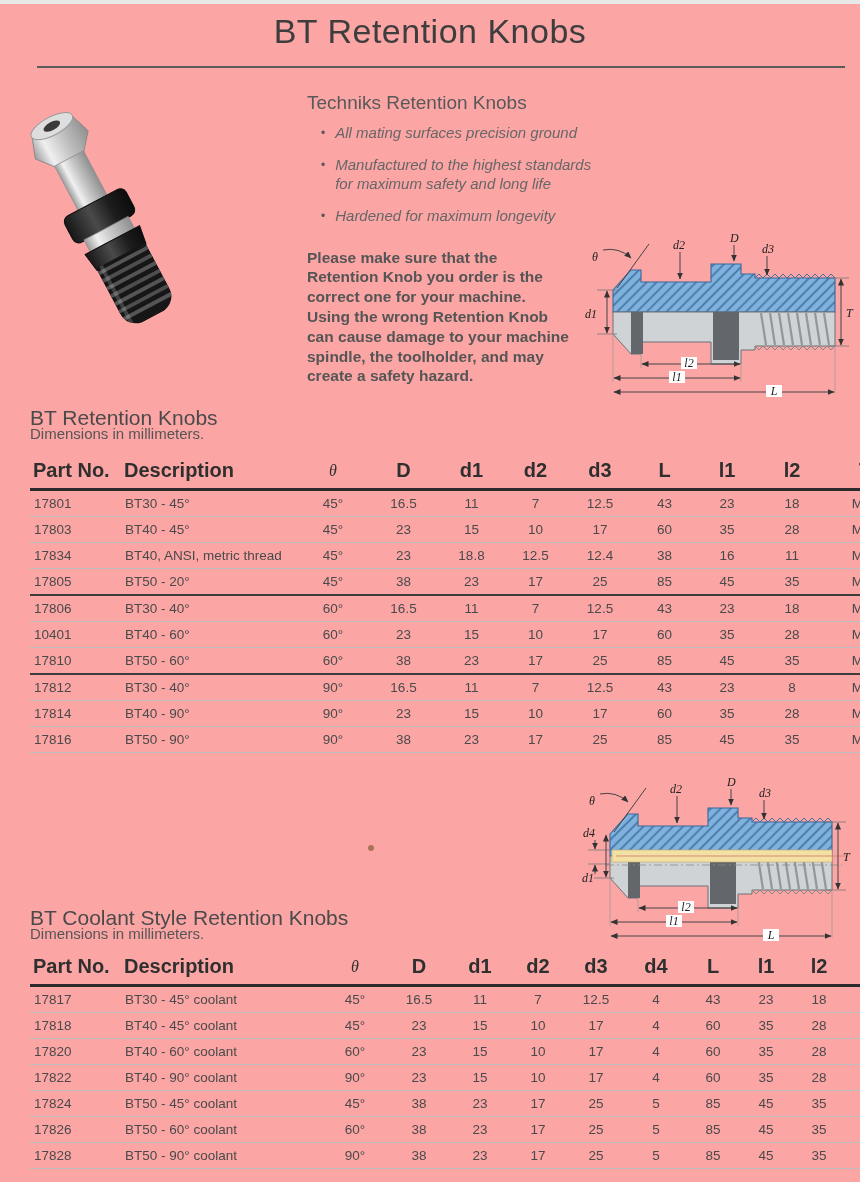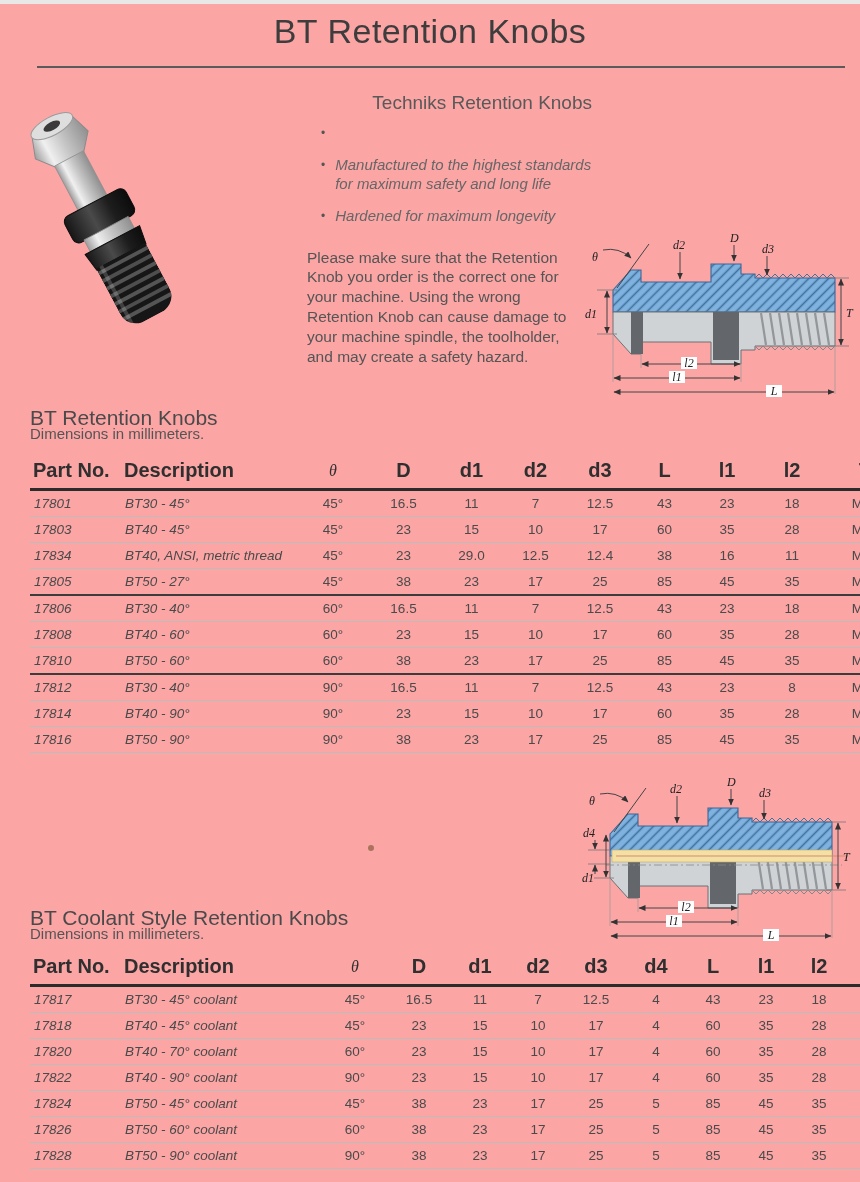--- a/index.html
+++ b/index.html
@@ -9,25 +9,25 @@
   }
   
   .page-title{
     position:absolute;top:8px;left:0;width:100%;text-align:center;
     font-size:34px;font-weight:400;color:#3d3d3d;letter-spacing:.5px;
   }
   .title-rule{position:absolute;top:62px;left:37px;width:808px;height:2px;background:#5a5a5a;}
   
   .photo{position:absolute;top:82px;left:18px;width:185px;height:260px;}
   .intro{position:absolute;top:88px;left:307px;width:285px;}
-  .intro-heading{font-size:19px;color:#595959;margin:0 0 10px 0;font-weight:400;text-align:right;}
+  .intro-heading{font-size:19px;color:#595959;margin:0 0 10px 0;font-weight:400;}
   .bullets{margin:0;padding:0;list-style:none;}
   .bullets li{display:flex;gap:10px;margin:0 0 13px 14px;font-style:italic;color:#666;font-size:15px;line-height:1.25;}
   .bullets .dot{font-style:normal;color:#555;font-size:12px;line-height:19px;}
-  .warning{margin-top:22px;font-size:15.5px;line-height:1.28;color:#555;width:262px;}
+  .warning{margin-top:22px;font-size:15.5px;line-height:1.28;color:#555;width:262px;font-weight:bold;}
   
   .diagram1{position:absolute;top:228px;left:583px;width:272px;height:168px;}
   .diagram2{position:absolute;top:772px;left:575px;width:282px;height:168px;}
   .dim-label{font-family:"Liberation Serif",serif;font-style:italic;font-size:12px;fill:#222;}
   .dim-line{stroke:#444;stroke-width:1;fill:none;}
   .ext-line{stroke:#999;stroke-width:.7;}
   .tickline{stroke:#777;stroke-width:.8;}
   
   .section-heading{position:absolute;left:30px;font-size:21px;color:#4a4a4a;font-weight:400;}
   .dims-note{position:absolute;left:30px;font-size:15px;color:#555;}
@@ -38,21 +38,21 @@
   .t1{top:452px;} .t2{top:948px;}
   table.parts th{
     font-size:20px;font-weight:bold;color:#2f2f2f;text-align:center;
     padding:3px 3px 6px 3px;border-bottom:3px solid #2b2b2b;
   }
   table.parts td{
     font-size:13.5px;color:#4a4a4a;text-align:center;
     padding:4px 3px;border-bottom:1px solid #bcbcbc;height:17px;
   }
   table.parts .left{text-align:left;}
-  table.parts td.left{padding-left:4px;font-style:italic;}
+  table.parts td.left{padding-left:4px;}
   table.parts th.theta{font-family:"Liberation Serif",serif;font-style:italic;font-weight:400;font-size:16px;}
   table.parts tr.group-end td{border-bottom:2.5px solid #3c3c3c;}
   
   .t1 th:nth-child(1){width:85px}.t1 th:nth-child(2){width:171px}.t1 th:nth-child(3){width:64px}
   .t1 th:nth-child(4){width:65px}.t1 th:nth-child(5){width:59px}.t1 th:nth-child(6){width:57px}
   .t1 th:nth-child(7){width:60px}.t1 th:nth-child(8){width:57px}.t1 th:nth-child(9){width:56px}
   .t1 th:nth-child(10){width:62px}.t1 th:nth-child(11){width:72px}
   
   .t2 th:nth-child(1){width:85px}.t2 th:nth-child(2){width:195px}.t2 th:nth-child(3){width:60px}
   .t2 th:nth-child(4){width:56px}.t2 th:nth-child(5){width:54px}.t2 th:nth-child(6){width:50px}
@@ -106,20 +106,21 @@
           <rect x="60" y="176" width="4" height="74" fill="#ffffff" opacity=".18"></rect>
       </g>
     </g>
   </svg>
 
   <div class="intro">
     <h2 class="intro-heading">Techniks Retention Knobs</h2>
     <ul class="bullets">
       <li>
           <span class="dot">•</span>
+          <span>All mating surfaces precision ground</span>
         </li>
       <li>
           <span class="dot">•</span>
           <span>Manufactured to the highest standards for maximum safety and long life</span>
         </li>
       <li>
           <span class="dot">•</span>
           <span>Hardened for maximum longevity</span>
         </li>
     </ul>
@@ -230,31 +231,31 @@
           <td>60</td>
           <td>35</td>
           <td>28</td>
           <td>M16</td>
         </tr>
         <tr>
           <td class="left">17834</td>
           <td class="left">BT40, ANSI, metric thread</td>
           <td>45°</td>
           <td>23</td>
-          <td>29.0</td>
+          <td>18.8</td>
           <td>12.5</td>
           <td>12.4</td>
           <td>38</td>
           <td>16</td>
           <td>11</td>
           <td>M16</td>
         </tr>
         <tr class="group-end">
           <td class="left">17805</td>
-          <td class="left">BT50 - 27°</td>
+          <td class="left">BT50 - 20°</td>
           <td>45°</td>
           <td>38</td>
           <td>23</td>
           <td>17</td>
           <td>25</td>
           <td>85</td>
           <td>45</td>
           <td>35</td>
           <td>M24</td>
         </tr>
@@ -265,21 +266,21 @@
           <td>16.5</td>
           <td>11</td>
           <td>7</td>
           <td>12.5</td>
           <td>43</td>
           <td>23</td>
           <td>18</td>
           <td>M12</td>
         </tr>
         <tr>
-          <td class="left">17808</td>
+          <td class="left">10401</td>
           <td class="left">BT40 - 60°</td>
           <td>60°</td>
           <td>23</td>
           <td>15</td>
           <td>10</td>
           <td>17</td>
           <td>60</td>
           <td>35</td>
           <td>28</td>
           <td>M16</td>
@@ -442,21 +443,21 @@
           <td>10</td>
           <td>17</td>
           <td>4</td>
           <td>60</td>
           <td>35</td>
           <td>28</td>
           <td>M16</td>
         </tr>
         <tr>
           <td class="left">17820</td>
-          <td class="left">BT40 - 70° coolant</td>
+          <td class="left">BT40 - 60° coolant</td>
           <td>60°</td>
           <td>23</td>
           <td>15</td>
           <td>10</td>
           <td>17</td>
           <td>4</td>
           <td>60</td>
           <td>35</td>
           <td>28</td>
           <td>M16</td>

